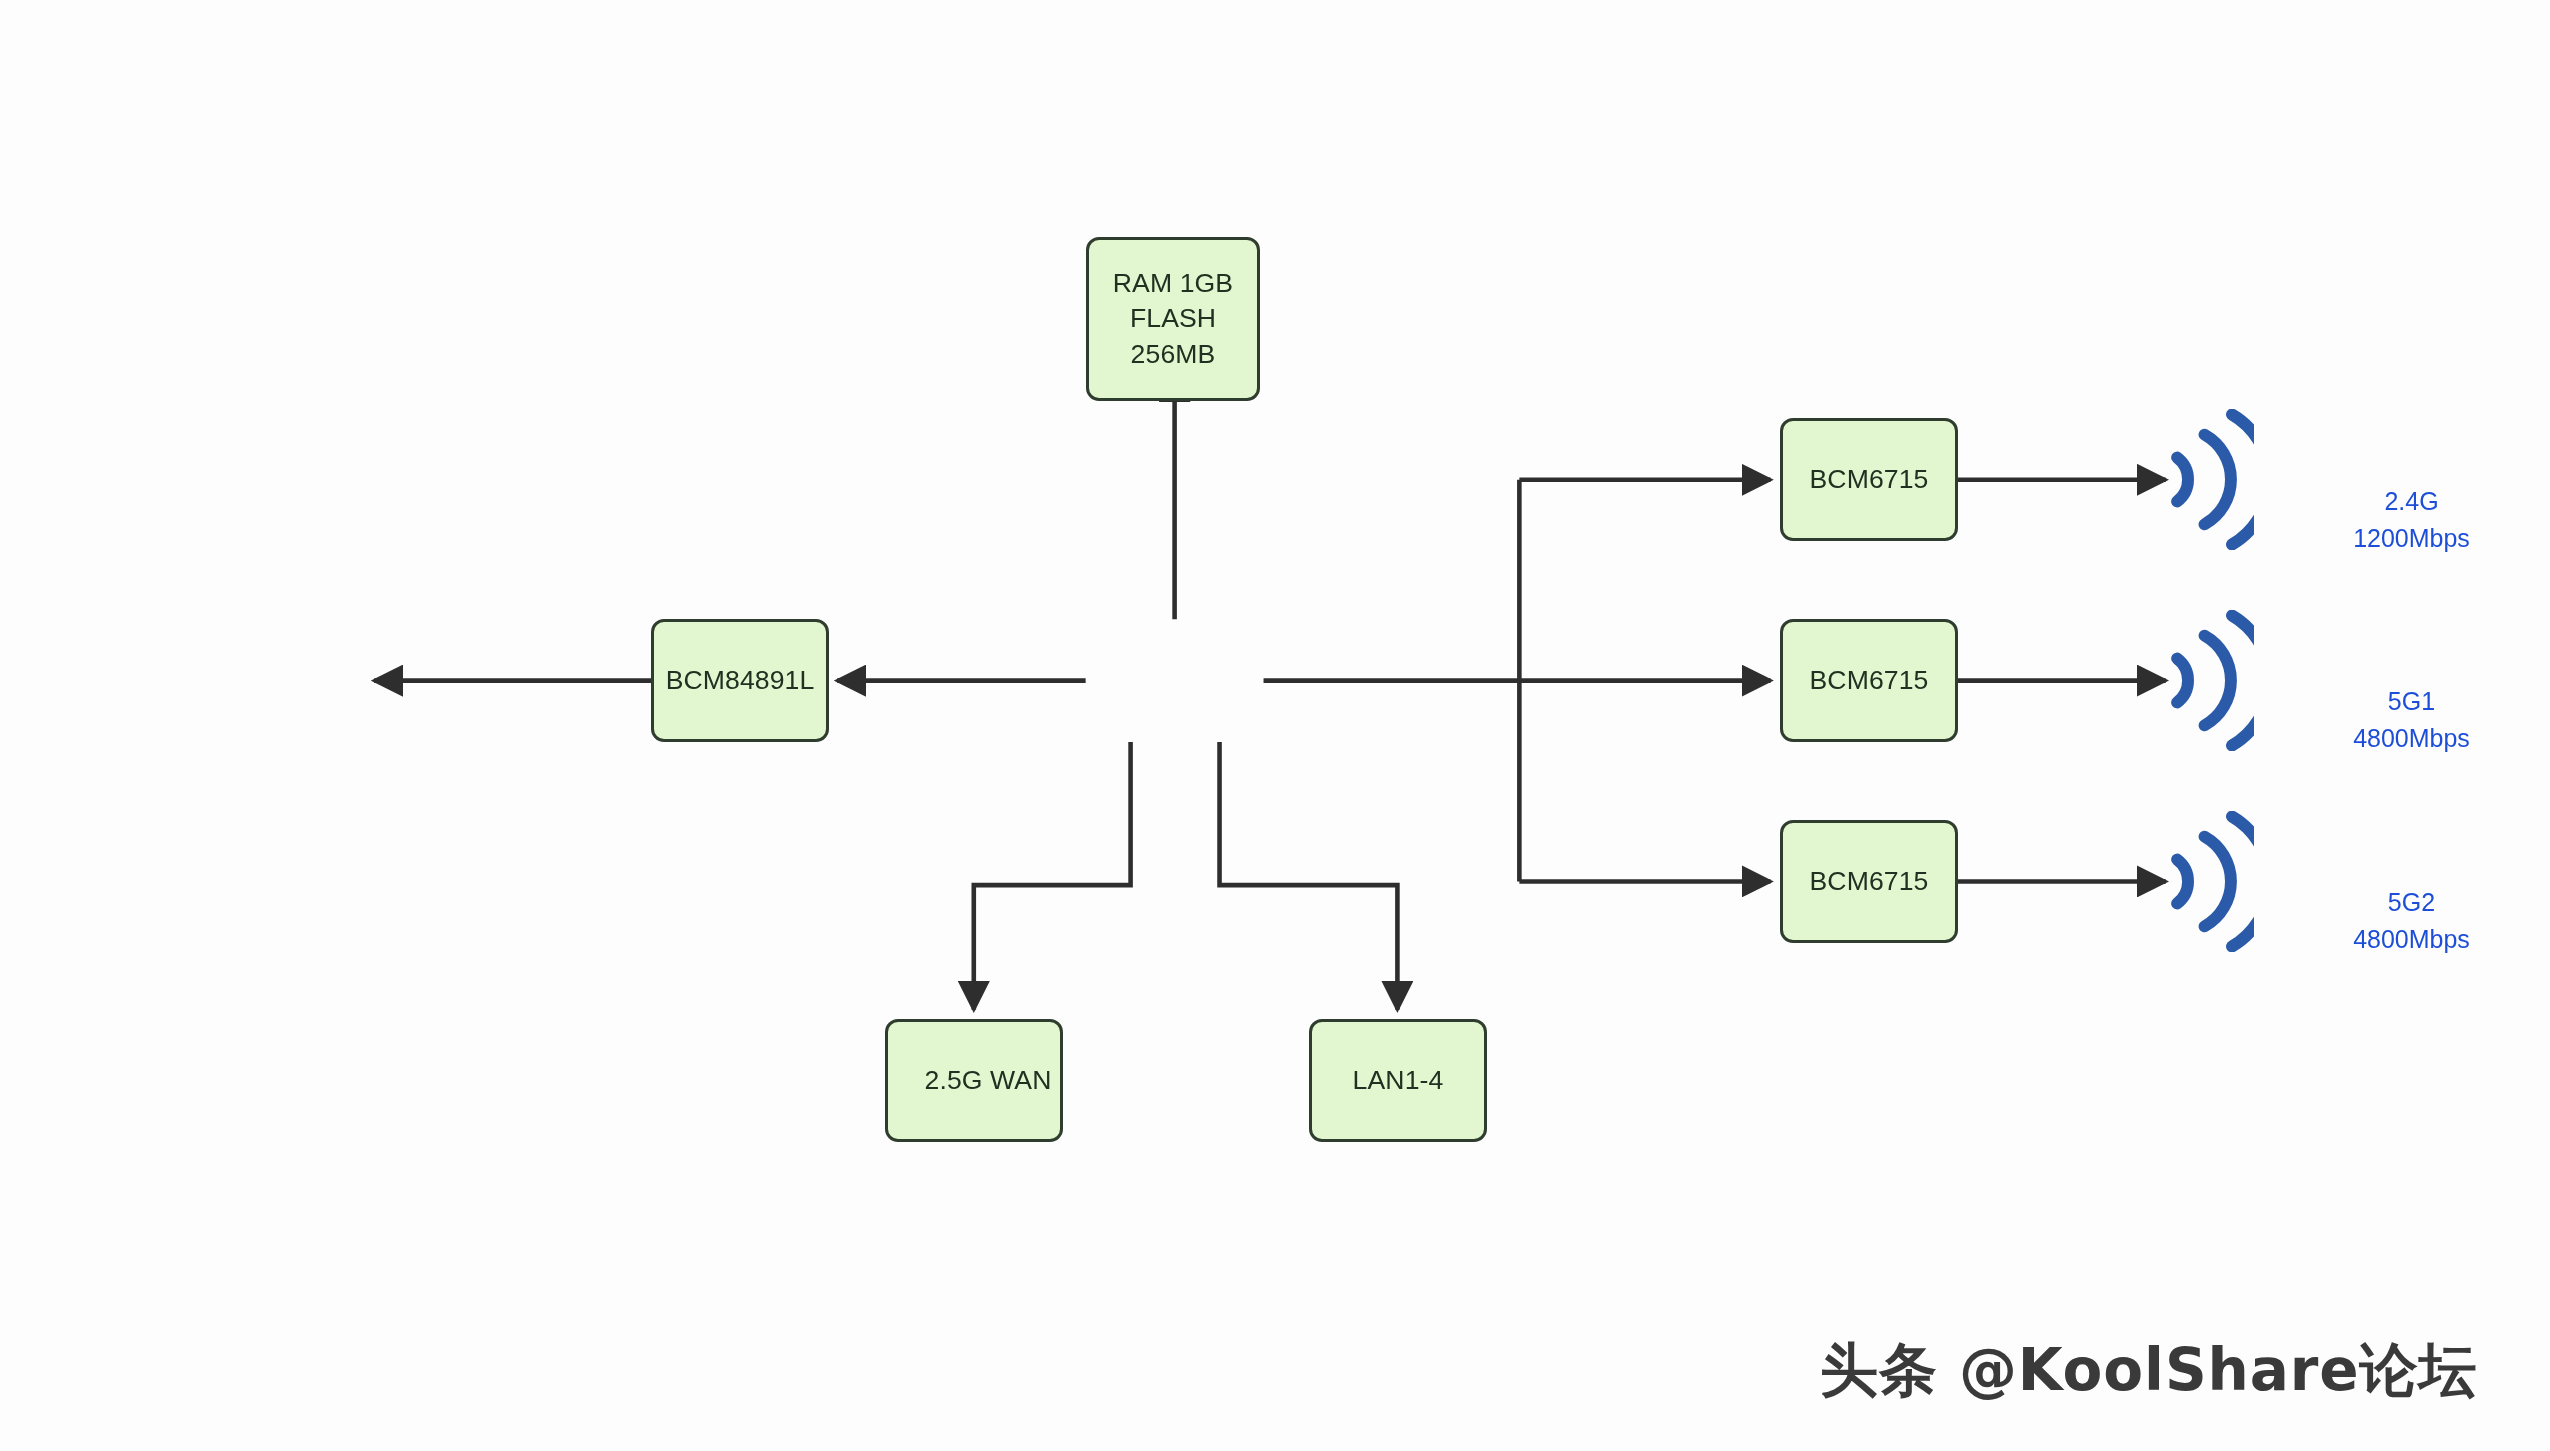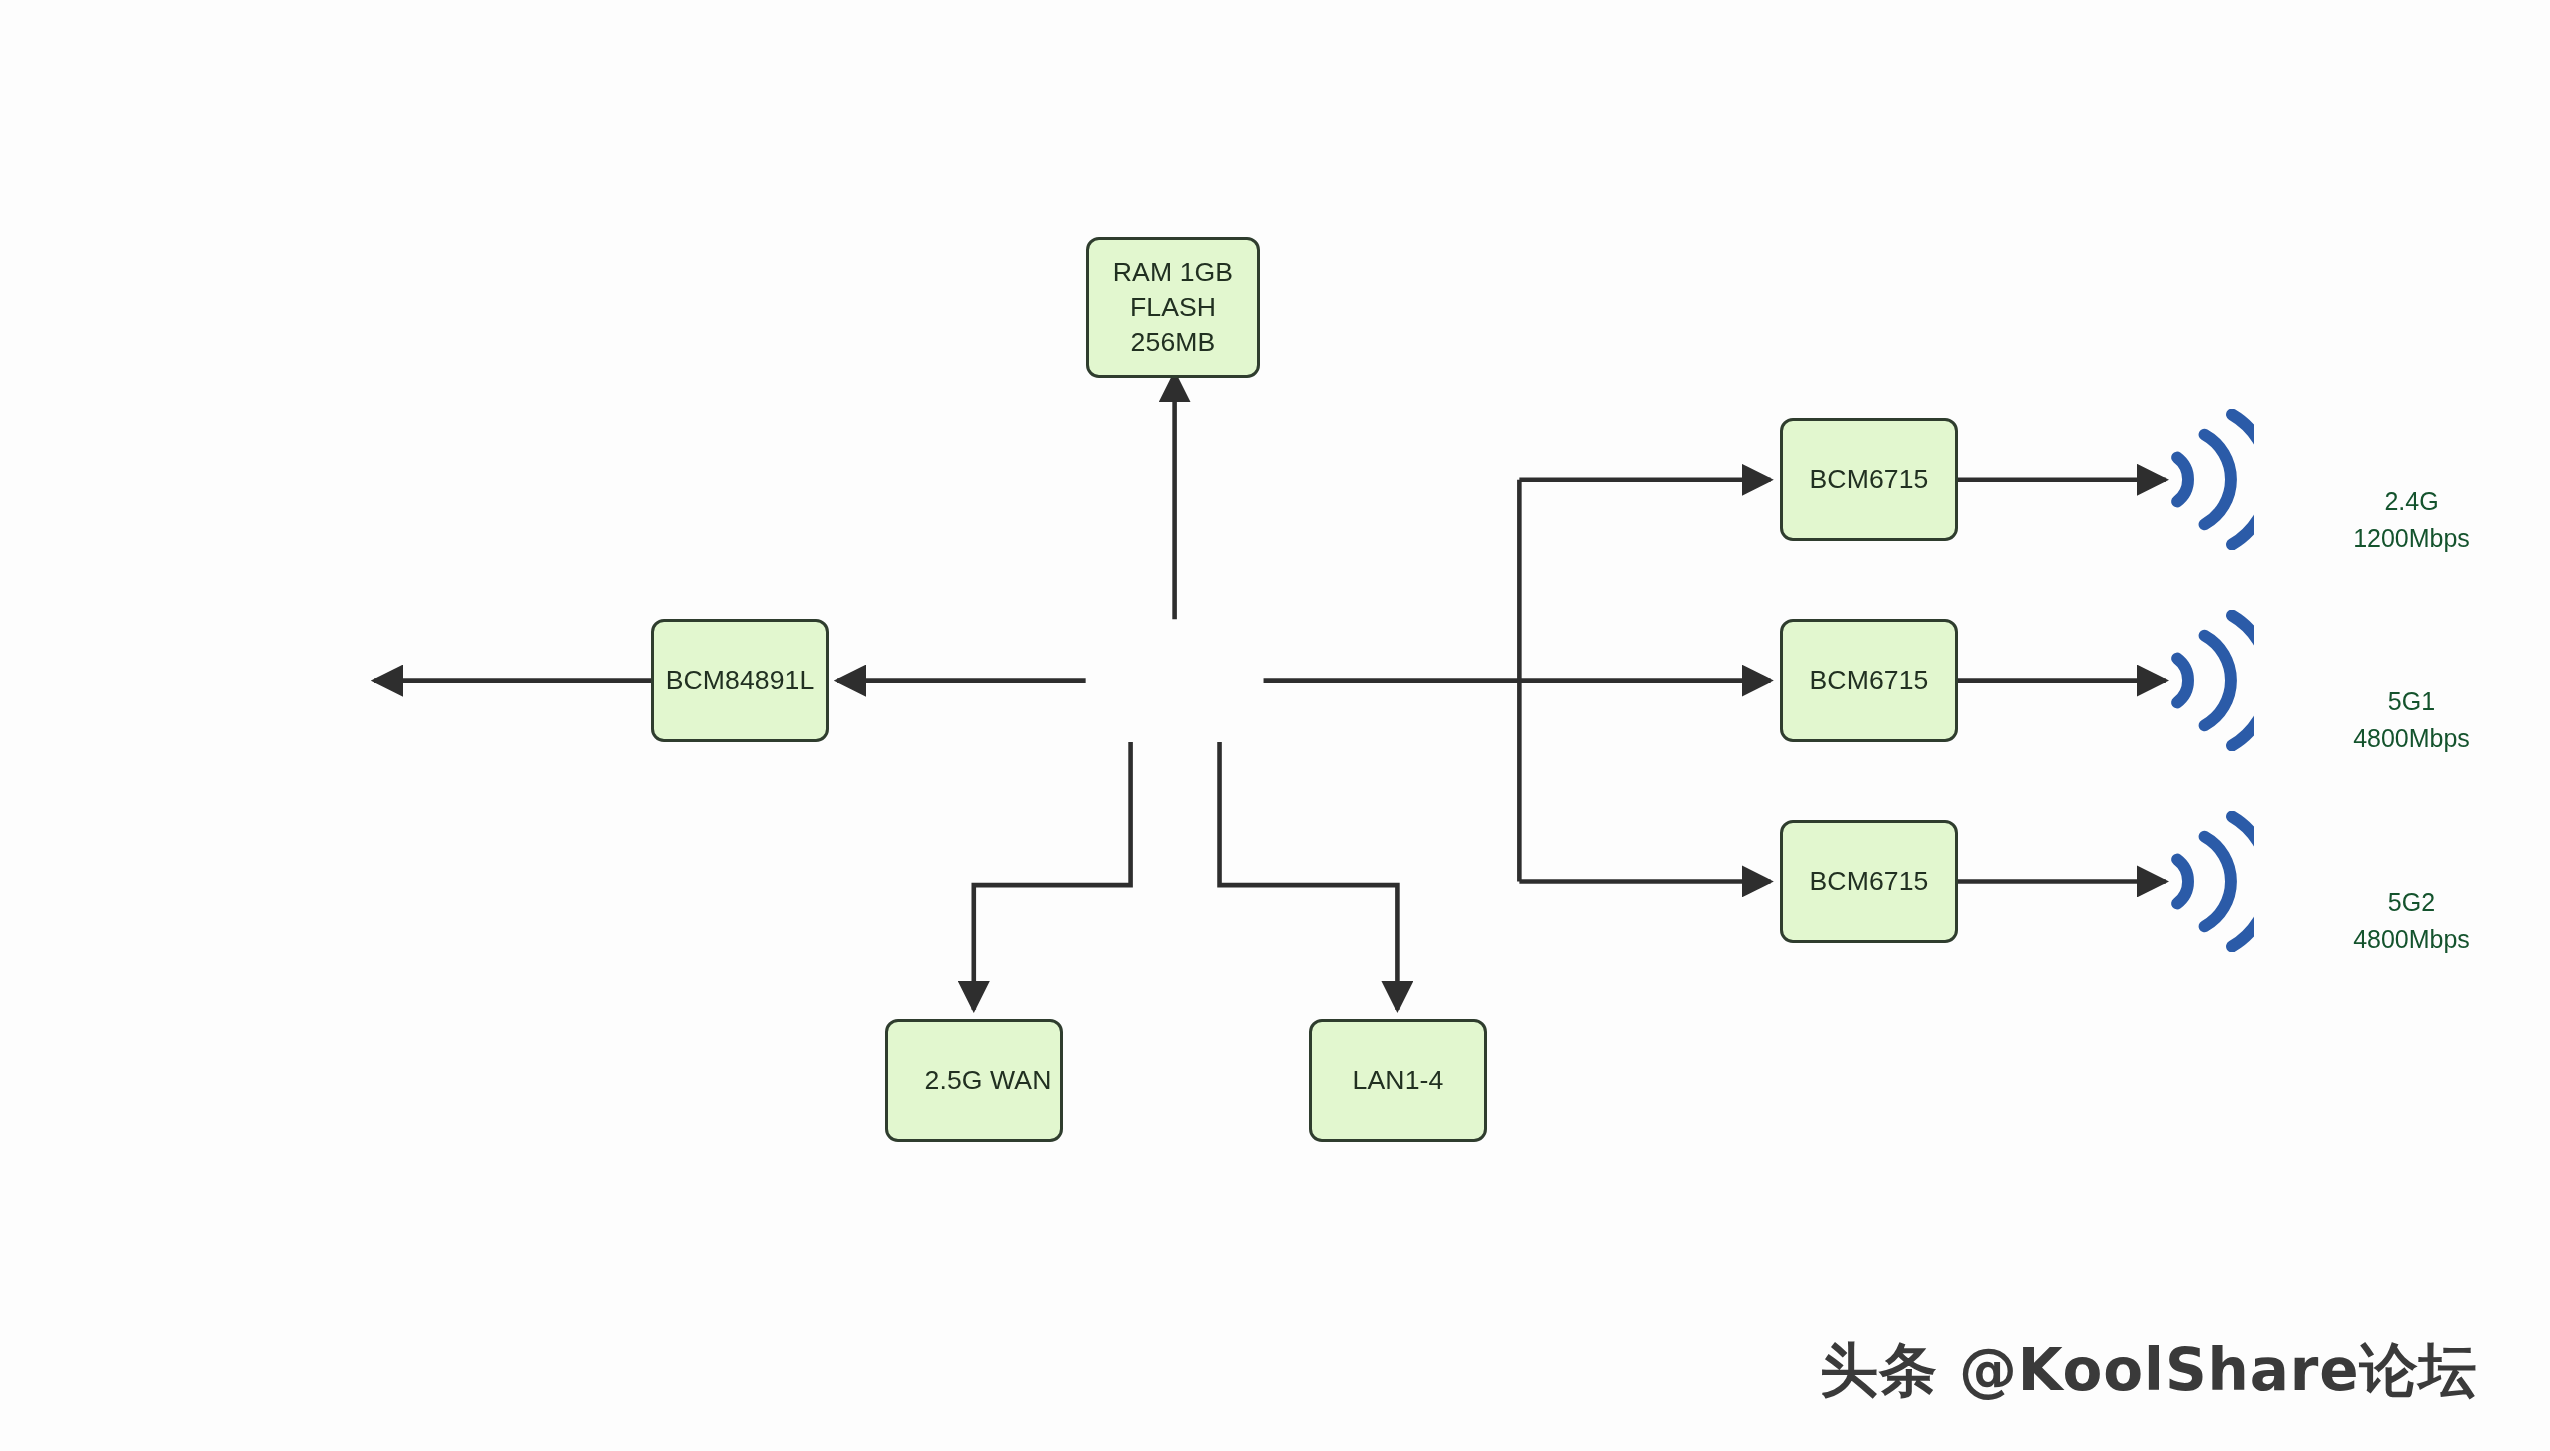--- a/index.html
+++ b/index.html
@@ -59,21 +59,21 @@
   }
 
   
   .wifi-icon {
     position: absolute;
     z-index: 3;
   }
   .radio-caption {
     position: absolute;
     z-index: 3;
-    color: #14532d;
+    color: #1d4ed8;
     font-size: 25px;
     line-height: 1.45;
     text-align: center;
     white-space: pre-line;
   }
 
   
   #watermark {
     position: absolute;
     z-index: 5;
@@ -118,21 +118,21 @@
       <path d="M 2135 523 L 2362 523" marker-end="url(#arrow)"></path>
       <path d="M 2135 742 L 2362 742" marker-end="url(#arrow)"></path>
       <path d="M 2135 961 L 2362 961" marker-end="url(#arrow)"></path>
 
       <path d="M 1233 809 L 1233 965 L 1062 965 L 1062 1101" marker-end="url(#arrow)"></path>
 
       <path d="M 1330 809 L 1330 965 L 1524 965 L 1524 1101" marker-end="url(#arrow)"></path>
     </g>
   </svg>
 
-  <div class="node" style="left:1086px; top:237px; width:174px; height:141px;">
+  <div class="node" style="left:1086px; top:237px; width:174px; height:164px;">
     <span class="node-label">RAM  1GB
 FLASH 256MB</span>
   </div>
 
 
   <div class="node" style="left:651px; top:619px; width:178px; height:123px;justify-content:center;">
     <span class="node-label">BCM84891L</span>
   </div>
 
 

